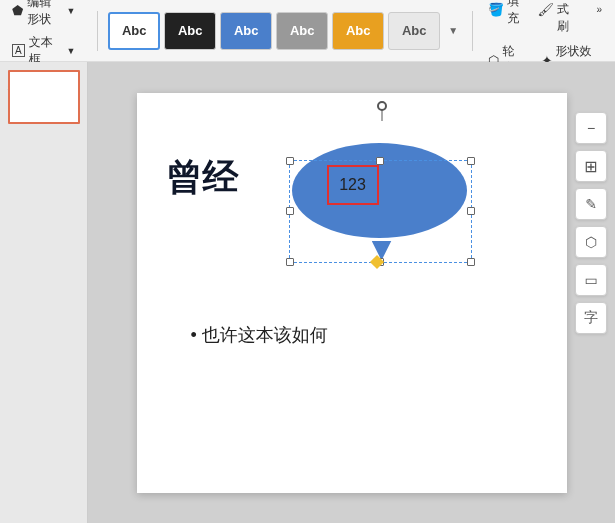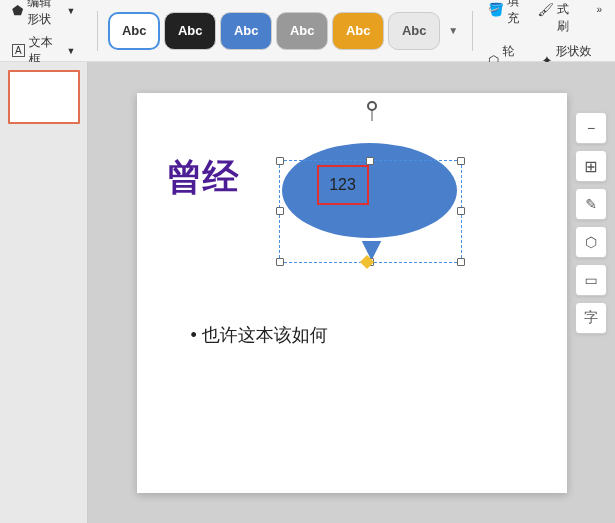--- a/index.html
+++ b/index.html
@@ -51,21 +51,21 @@
     
     .style-swatches {
       display: flex;
       align-items: center;
       gap: 4px;
     }
 
     .swatch {
       width: 52px;
       height: 38px;
-      border-radius: 10px;
+      border-radius: 3px;
       border: 1px solid #ccc;
       display: flex;
       align-items: center;
       justify-content: center;
       font-size: 13px;
       font-weight: bold;
       cursor: pointer;
       color: #333;
     }
 
@@ -161,36 +161,36 @@
       box-shadow: 0 2px 8px rgba(0,0,0,0.2);
     }
 
     
     .slide-text-main {
       position: absolute;
       left: 30px;
       top: 60px;
       font-size: 36px;
       font-weight: bold;
-      color: #4c1d95;
+      color: #0f172a;
     }
 
     .slide-text-bullet {
       position: absolute;
       left: 30px;
       top: 230px;
       font-size: 18px;
       color: #222;
       margin-left: 24px;
     }
 
     
     .bubble-container {
       position: absolute;
-      left: 145px;
+      left: 155px;
       top: 30px;
       width: 180px;
       height: 140px;
     }
 
     .bubble-shape {
       position: absolute;
       top: 20px;
       left: 0;
       width: 180px;

